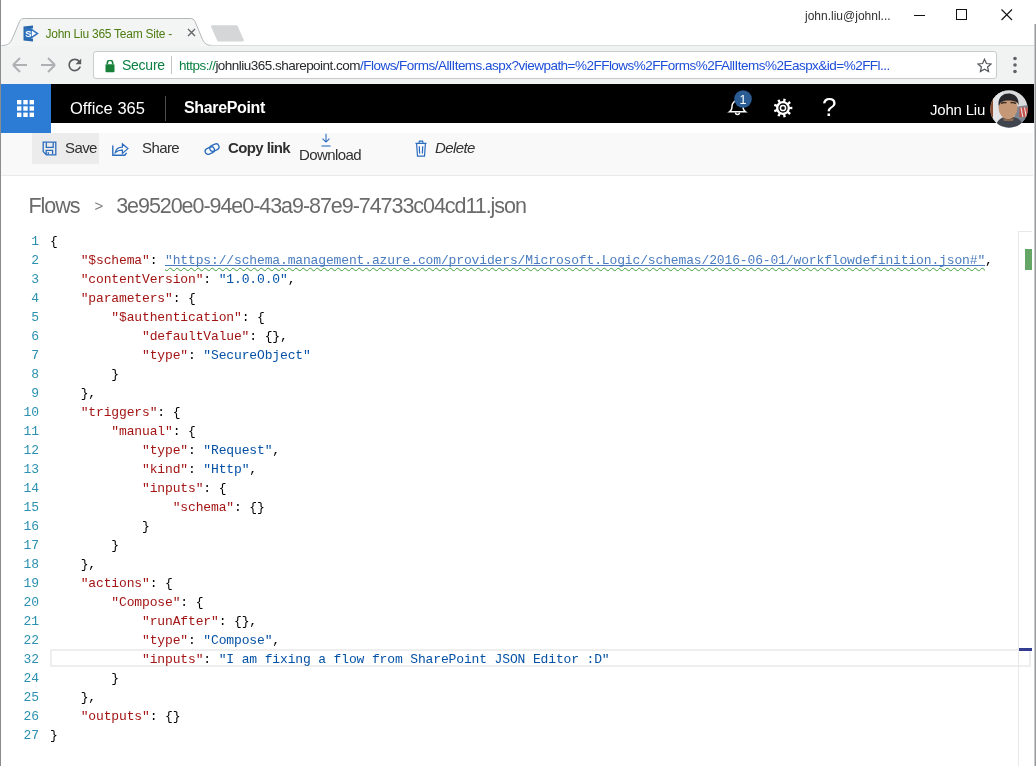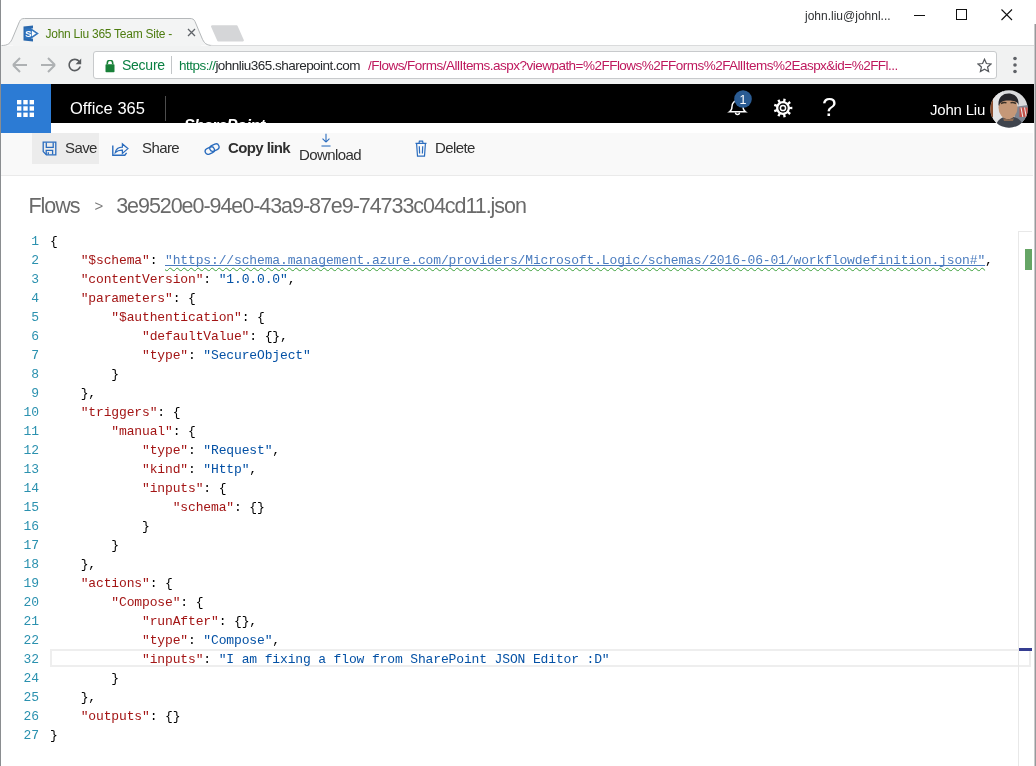--- a/index.html
+++ b/index.html
@@ -14,42 +14,42 @@
   #profile { position:absolute; left:805px; top:9px; font-size:12px; color:#2f3133; text-shadow:0 0 3px #fff; }
 
   
   #toolbar { position:absolute; left:0; top:46px; width:1036px; height:38px; background:#f1f2f2; }
   #omnibox { position:absolute; left:93px; top:5px; width:904px; height:28px; background:#fff; border:1px solid #c8cacc; border-radius:3px; }
   #secure { position:absolute; left:28px; top:5px; font-size:14px; color:#0b8043; font-weight:400; letter-spacing:-0.25px;}
   #urlsep { position:absolute; left:77px; top:4px; width:1px; height:18px; background:#c3c6c8; }
   #url { position:absolute; left:85px; top:5.5px; font-size:13.5px; white-space:nowrap; letter-spacing:-0.52px;}
   #url .scheme { color:#0b8043; }
   #url .host { color:#27292c; }
-  #url .path { color:#be185d;margin-left:8px; }
+  #url .path { color:#1d4ed8; }
 
   
   #suitebar { position:absolute; left:0; top:84px; width:1036px; height:39px; background:#000; color:#fff; }
   #waffle { position:absolute; left:0; top:0; width:51px; height:49px; background:#2c7bd4; }
   #o365 { position:absolute; left:70px; top:14.5px; font-size:16.5px; color:#fff; letter-spacing:0px; }
   #sbsep { position:absolute; left:165px; top:12px; width:1px; height:25px; background:#4d4d4d; }
-  #spname { position:absolute; left:184px; top:33px; font-size:16px; font-weight:700; color:#fff; letter-spacing:-0.35px;font-style:italic; }
+  #spname { position:absolute; left:184px; top:15px; font-size:16px; font-weight:700; color:#fff; letter-spacing:-0.35px; }
   #johnliu { position:absolute; left:930px; top:16.5px; font-size:15px; color:#fff; letter-spacing:-0.2px; }
   #qmark { position:absolute; left:822px; top:8px; font-size:26px; color:#fff; font-weight:400;}
 
   
   #cmdbar { position:absolute; left:0; top:133px; width:1033px; height:43px; background:#f9f9f9; border-bottom:1px solid #eaeaea; }
   .cmditem { position:absolute; top:0; height:31px; display:flex; align-items:center; color:#303030; font-size:15px; letter-spacing:-0.6px; }
   .cmditem span { position:relative; top:-1px; }
   .cmditem svg { margin-right:8px; }
   #cmd-save { left:32px; width:67px; background:#ececec; padding-left:10px; }
   #cmd-share { left:102px; padding-left:9px; }
   #cmd-share svg { margin-right:12px; }
   #cmd-copy { left:195px; padding-left:9px;font-weight:bold; }
   #cmd-dl { left:290px; padding-left:9px;flex-direction:column; }
-  #cmd-del { left:406px; padding-left:9px; }
+  #cmd-del { left:406px; padding-left:9px;font-style:italic; }
 
   
   #crumb { position:absolute; left:28.5px; top:193.5px; font-size:21.5px; color:#6a6a6a; white-space:nowrap; letter-spacing:-1.05px; }
   #crumb .sep { display:inline-block; margin:0 13px 0 15px; color:#7a7a7a; font-size:15px; position:relative; top:-2px; letter-spacing:0;}
 
   
   #editor { position:absolute; left:0; top:231.5px; width:1036px; }
   .cl { height:19px; white-space:pre; font-family:"Liberation Mono", monospace; font-size:13px; letter-spacing:-0.137px; line-height:19px; }
   .cl .no { display:inline-block; width:39px; text-align:right; color:#2b91af; letter-spacing:0; }
   .cl .cd { margin-left:11px; }

